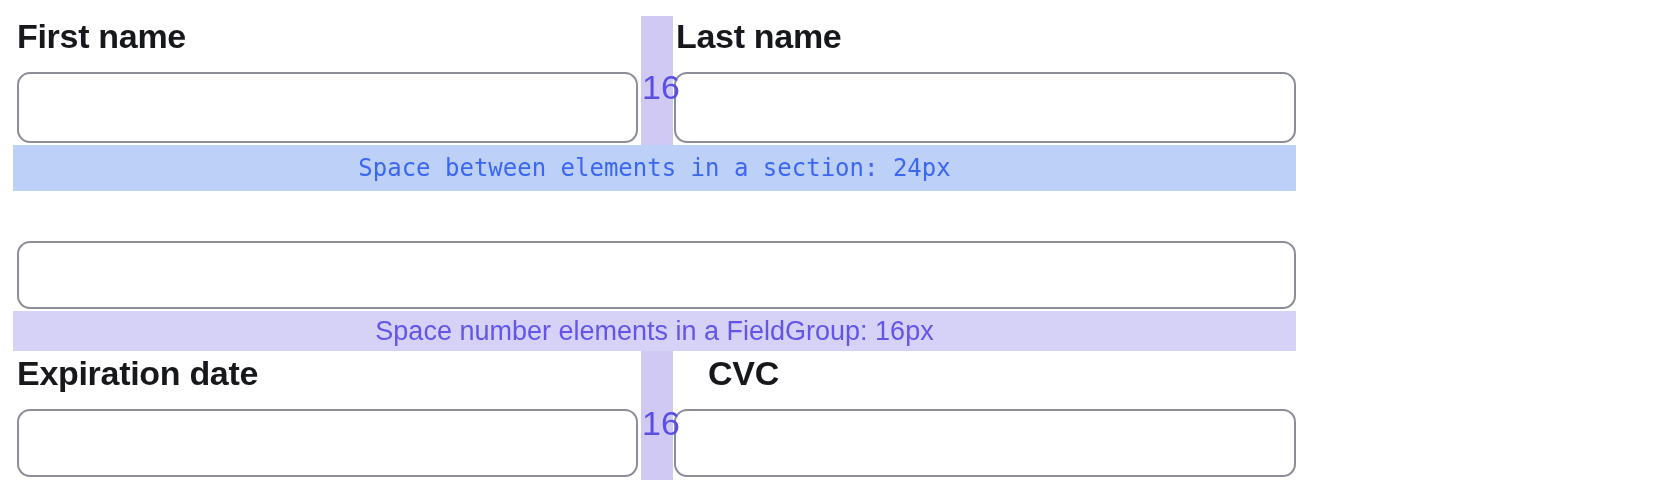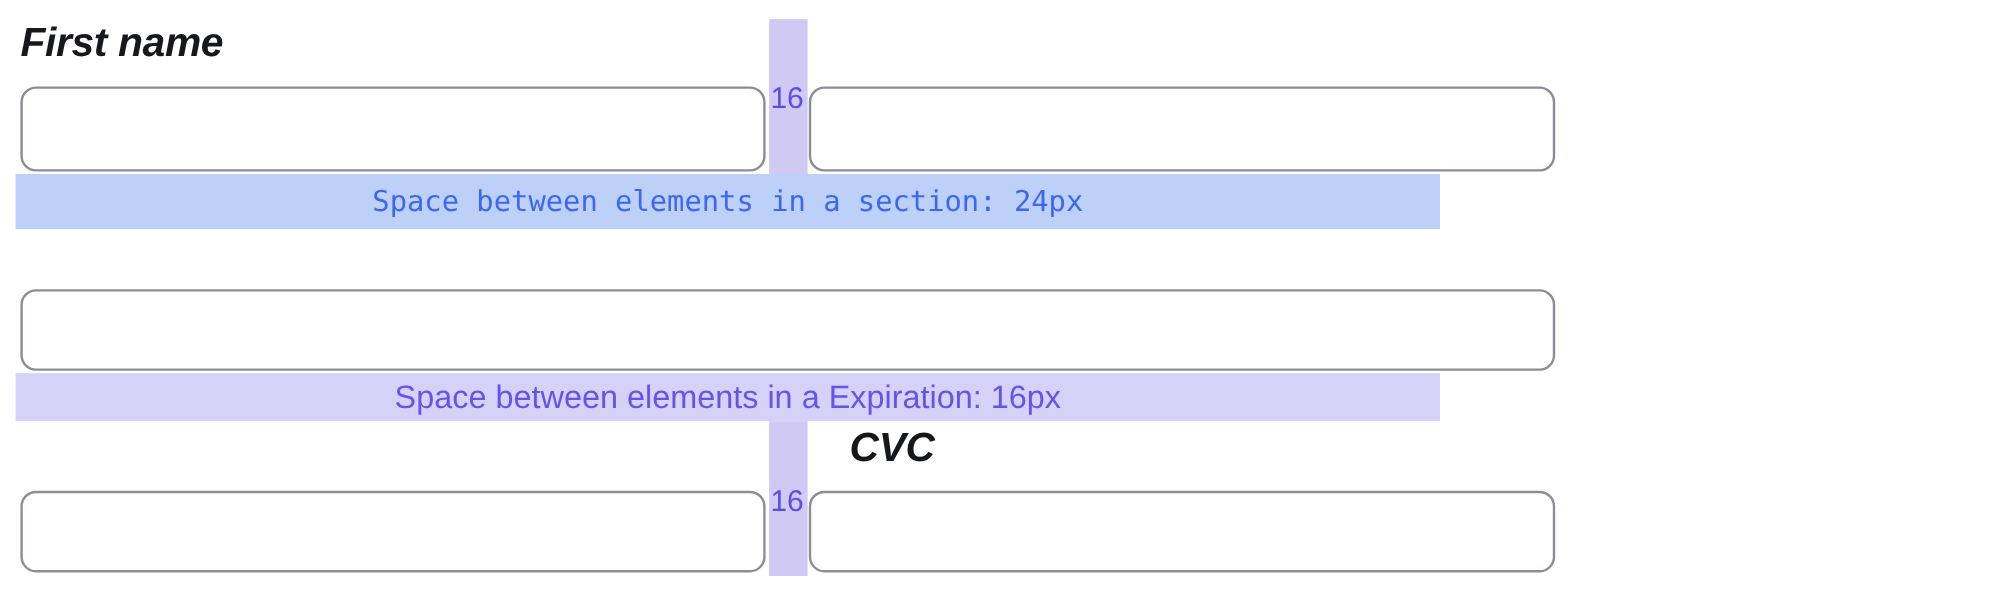--- a/index.html
+++ b/index.html
@@ -13,40 +13,40 @@
   html,body{background:var(--page-bg);}
   .canvas{
     position:relative;width:1672px;height:496px;overflow:hidden;
     background:var(--page-bg);
     font-family:"Liberation Sans",sans-serif;
   }
   
   .vstrip{position:absolute;left:641px;width:32px;background:var(--gap-strip-bg);z-index:1;}
   .vstrip.r1{top:16px;height:129px;}
   .vstrip.r2{top:351px;height:129px;}
-  .hstrip{position:absolute;left:13px;width:1187px;display:flex;align-items:center;justify-content:center;z-index:1;}
+  .hstrip{position:absolute;left:13px;width:1283px;display:flex;align-items:center;justify-content:center;z-index:1;}
   .hstrip.section{top:145px;height:46px;background:var(--section-strip-bg);}
   .hstrip.group{top:311px;height:40px;background:var(--group-strip-bg);}
   .hstrip.section .note{
     font-family:"DejaVu Sans Mono",monospace;font-size:24px;
     color:var(--section-strip-text);white-space:nowrap;
   }
   .hstrip.group .note{
     font-size:27px;color:var(--group-strip-text);white-space:nowrap;
   }
   .gap-num{
     position:absolute;left:642px;z-index:3;
-    font-size:25px;color:var(--gap-label-text);line-height:1;
+    font-size:34px;color:var(--gap-label-text);line-height:1;
   }
   .gap-num.r1{top:70px;}
   .gap-num.r2{top:406px;}
   
   .f-label{
     position:absolute;z-index:2;font-size:34px;font-weight:600;
-    letter-spacing:-0.3px;color:var(--label-text);line-height:34px;white-space:nowrap;font-style:italic;
+    letter-spacing:-0.3px;color:var(--label-text);line-height:34px;white-space:nowrap;
   }
   .f-input{
     position:absolute;z-index:2;background:#fff;
     border:2px solid var(--input-border);border-radius:13px;
     font-size:30px;padding:0 18px;color:var(--label-text);outline:none;
     font-family:"Liberation Sans",sans-serif;
   }
 </style>
 </head>
 <body>
@@ -54,31 +54,33 @@
 <div class="canvas">
 
   <div class="vstrip r1"></div>
   <div class="vstrip r2"></div>
 
   <div class="hstrip section">
     <span class="note">Space between elements in a section: 24px</span>
   </div>
 
   <div class="hstrip group">
-    <span class="note">Space between elements in a Expiration: 16px</span>
+    <span class="note">Space number elements in a FieldGroup: 16px</span>
   </div>
 
   <span class="gap-num r1">16</span>
   <span class="gap-num r2">16</span>
 
   <label class="f-label" style="left:17px;top:19px" for="first-name">First name</label>
   <input class="f-input" id="first-name" style="left: 17px; top: 72px; width: 621px; height: 71px;" value="">
 
+  <label class="f-label" style="left:676px;top:19px" for="last-name">Last name</label>
   <input class="f-input" id="last-name" style="left: 674px; top: 72px; width: 622px; height: 71px;" value="">
 
   <input class="f-input" id="card-number" style="left: 17px; top: 241px; width: 1279px; height: 68px;" value="">
 
+  <label class="f-label" style="left:17px;top:356px" for="expiration-date">Expiration date</label>
   <input class="f-input" id="expiration-date" style="left: 17px; top: 409px; width: 621px; height: 68px;" value="">
 
   <label class="f-label" style="left:708px;top:356px" for="cvc">CVC</label>
   <input class="f-input" id="cvc" style="left: 674px; top: 409px; width: 622px; height: 68px;" value="">
 
 </div>
 
 </body></html>

